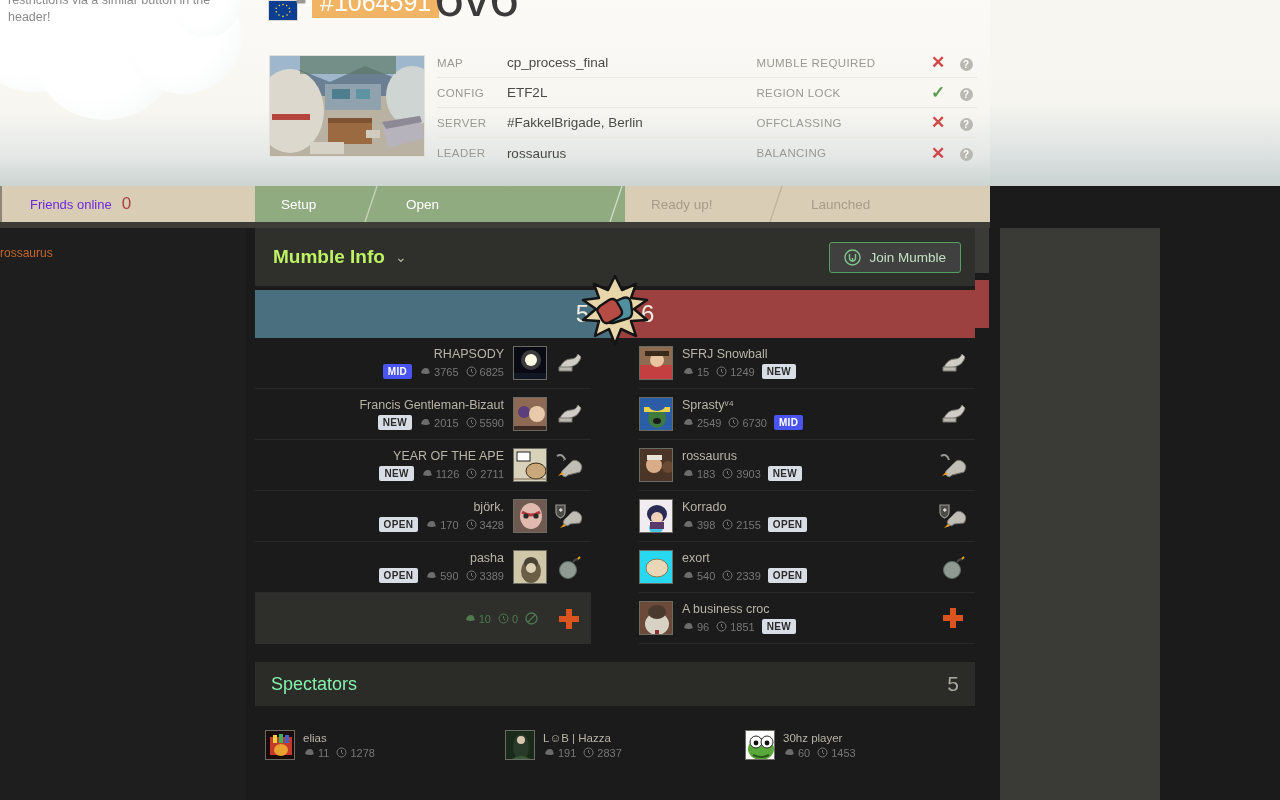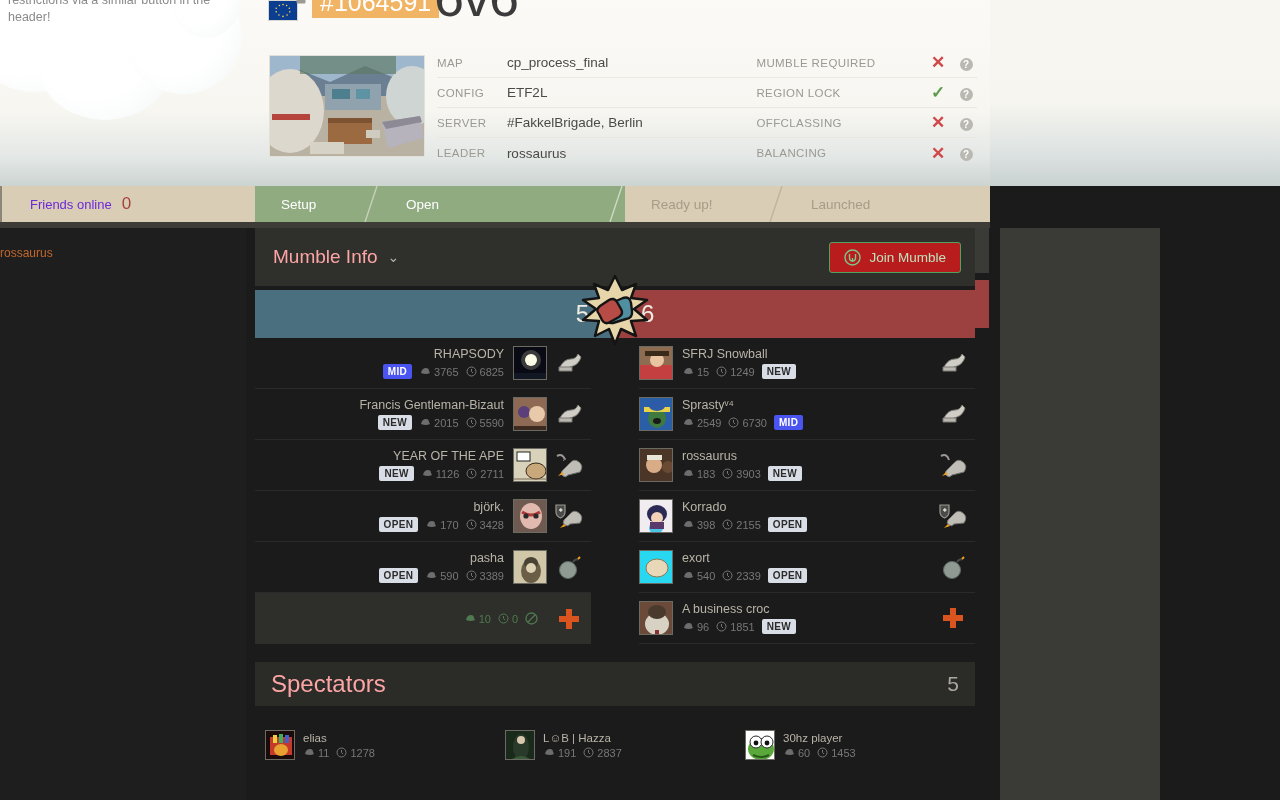--- a/index.html
+++ b/index.html
@@ -125,25 +125,25 @@
 
   .content { position: absolute; left: 255px; top: 0px; width: 720px; }
 
   
   .mumble { display: flex; height: 58px; background: #2f2f2b; }
   .mumble-note {
     width: 358px; padding: 11px 16px; font-size: 11.8px; line-height: 16px; color: #b5b0a4;
     border-right: 1px solid #1e1e1b;
   }
   .mumble-right { flex: 1; display: flex; align-items: center; padding-left: 18px; }
-  .mumble-info { font-size: 19px; color: #fca5a5; }
+  .mumble-info { font-size: 19px; color: #bef264; font-weight: bold; }
   .chev { margin-left: 10px; font-size: 14px; color: #b5b0a4; }
   .joinbtn {
     margin-left: auto; margin-right: 14px;
-    background: #b91c1c; border: 1px solid #53a05f; border-radius: 3px;
+    background: #404040; border: 1px solid #53a05f; border-radius: 3px;
     height: 31px; display: flex; align-items: center; gap: 8px; padding: 0 14px;
     color: #bfe0bf; font-size: 13.5px;
   }
 
   
   .scorebar { position: relative; height: 48px; display: flex; margin-top: 4px; }
   .team-blue-bar { flex: 1; background: #4a7080; display: flex; align-items: center; justify-content: flex-end; }
   .team-red-bar { flex: 1; background: #9c4040; display: flex; align-items: center; }
   .score { font-size: 24px; color: #f0ece2; }
   .score.blue { padding-right: 26px; }
@@ -173,21 +173,21 @@
   .classicon { width: 44px; display: flex; align-items: center; justify-content: center; flex: none; }
 
   .prow.empty { background: #2e2e2b; border-bottom: none; height: 51px; }
   .prow.empty .pmeta { color: #4f7a4f; }
 
   
   .specbar {
     margin-top: 18px; height: 44px; background: #2b2b28;
     display: flex; align-items: center; justify-content: space-between; padding: 0 16px;
   }
-  .spectitle { font-size: 24px; color: #fca5a5; }
+  .spectitle { font-size: 18px; color: #86efac; }
   .speccount { font-size: 21px; color: #aaa79c; }
   .specgrid { display: flex; padding-top: 24px; }
   .speccell { width: 240px; display: flex; align-items: center; gap: 8px; padding-left: 10px; }
   .specav { width: 30px; height: 30px; border: 1px solid #6b6b63; flex: none; overflow: hidden; }
   .specinfo { display: flex; flex-direction: column; gap: 3px; }
   .specname { font-size: 11.5px; color: #b9b4a8; }
 </style>
 </head>
 <body>
 

